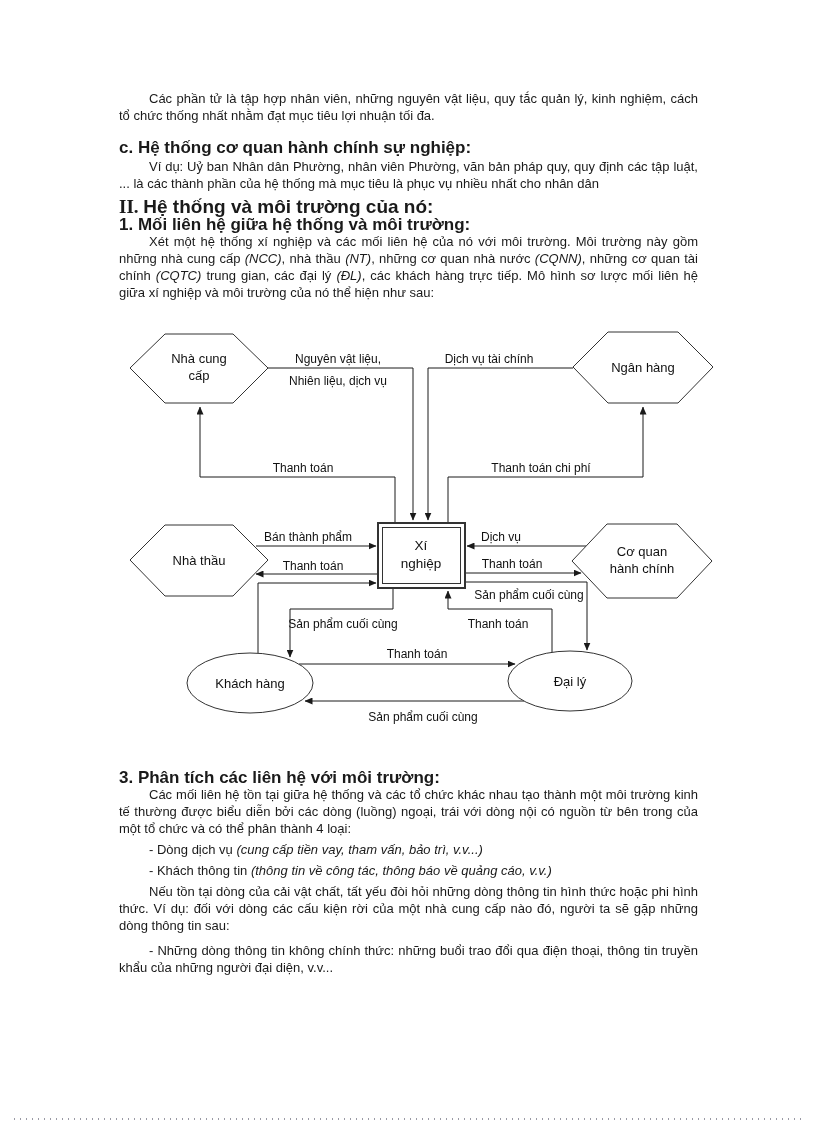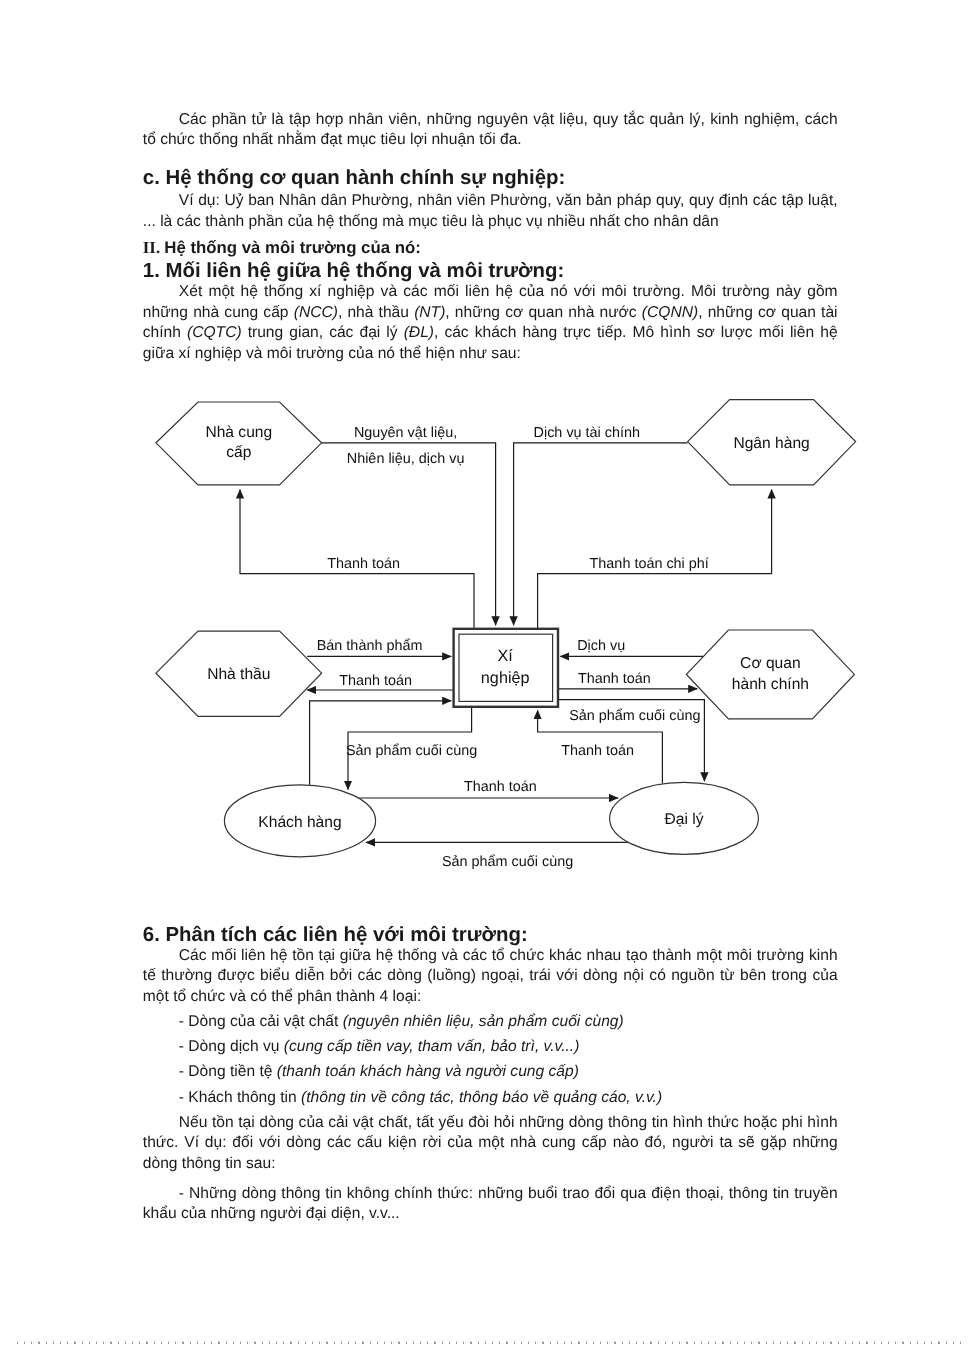--- a/index.html
+++ b/index.html
@@ -6,21 +6,21 @@
   .page {
     position:relative; width:816px; height:1123px; background:#fff;
     font-family:"Liberation Sans", sans-serif; color:#1a1a1a; overflow:hidden;
   }
   .content { padding:90px 118px 0 119px; }
   p { margin:0; }
   .body {
     font-size:13px; line-height:17px; text-align:justify; text-indent:30px;
   }
   .heading { font-size:17px; line-height:17px; font-weight:bold; }
-  .h-ii { font-size:14px; line-height:19px; font-weight:bold; }
+  .h-ii { font-size:19px; line-height:19px; font-weight:bold; }
   .mt2  { margin-top:2px; }
   .mt4  { margin-top:4px; }
   .mt5  { margin-top:5px; }
   .mt8  { margin-top:8px; }
   .mt15 { margin-top:15px; }
   .mt18 { margin-top:18px; }
   .diagram { height:435px; }
   .diagram svg { display:block; margin:15px 0 0 -119px; }
   svg text { font-family:"Liberation Sans", sans-serif; fill:#111; }
   .lbl  { font-size:12px; }
@@ -99,24 +99,22 @@
         <text class="lbl" x="501" y="540" text-anchor="middle">Dịch vụ</text>
         <text class="lbl" x="512" y="567" text-anchor="middle">Thanh toán</text>
         <text class="lbl" x="529" y="598" text-anchor="middle">Sản phẩm cuối cùng</text>
         <text class="lbl" x="498" y="627" text-anchor="middle">Thanh toán</text>
         <text class="lbl" x="343" y="627" text-anchor="middle">Sản phẩm cuối cùng</text>
         <text class="lbl" x="417" y="657" text-anchor="middle">Thanh toán</text>
         <text class="lbl" x="423" y="720" text-anchor="middle">Sản phẩm cuối cùng</text>
       </svg>
     </div>
 
-    <p class="heading mt18">6. Phân tích các liên hệ với môi trường:</p>
+    <p class="heading mt18">3. Phân tích các liên hệ với môi trường:</p>
     <p class="body"><span>Các mối liên hệ tồn tại giữa hệ thống và các tổ chức khác nhau tạo thành một môi trường kinh tế thường được biểu diễn bởi các dòng </span><span style="">(luồng)</span><span> ngoại, trái với dòng nội có nguồn từ bên trong của một tổ chức và có thể phân thành 4 loại:</span></p>
-    <p class="body mt4"><span>- Dòng của cải vật chất </span><span style="font-style: italic;">(nguyên nhiên liệu, sản phẩm cuối cùng)</span></p>
     <p class="body mt4"><span>- Dòng dịch vụ </span><span style="font-style: italic;">(cung cấp tiền vay, tham vấn, bảo trì, v.v...)</span></p>
-    <p class="body mt4"><span>- Dòng tiền tệ </span><span style="font-style: italic;">(thanh toán khách hàng và người cung cấp)</span></p>
     <p class="body mt4"><span>- Khách thông tin </span><span style="font-style: italic;">(thông tin về công tác, thông báo về quảng cáo, v.v.)</span></p>
     <p class="body mt4">Nếu tồn tại dòng của cải vật chất, tất yếu đòi hỏi những dòng thông tin hình thức hoặc phi hình thức. Ví dụ: đối với dòng các cấu kiện rời của một nhà cung cấp nào đó, người ta sẽ gặp những dòng thông tin sau:</p>
     <p class="body mt8">- Những dòng thông tin không chính thức: những buổi trao đổi qua điện thoại, thông tin truyền khẩu của những người đại diện, v.v...</p>
   </div>
 
   <div class="footer-dots"></div>
 </div>
 
 </body></html>

